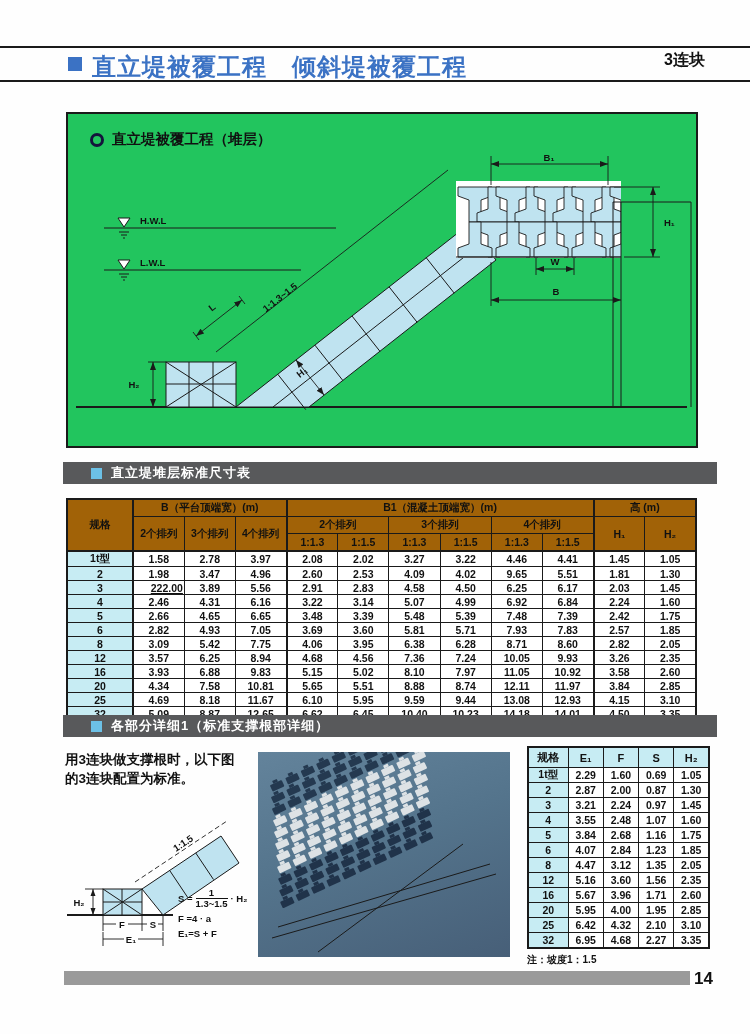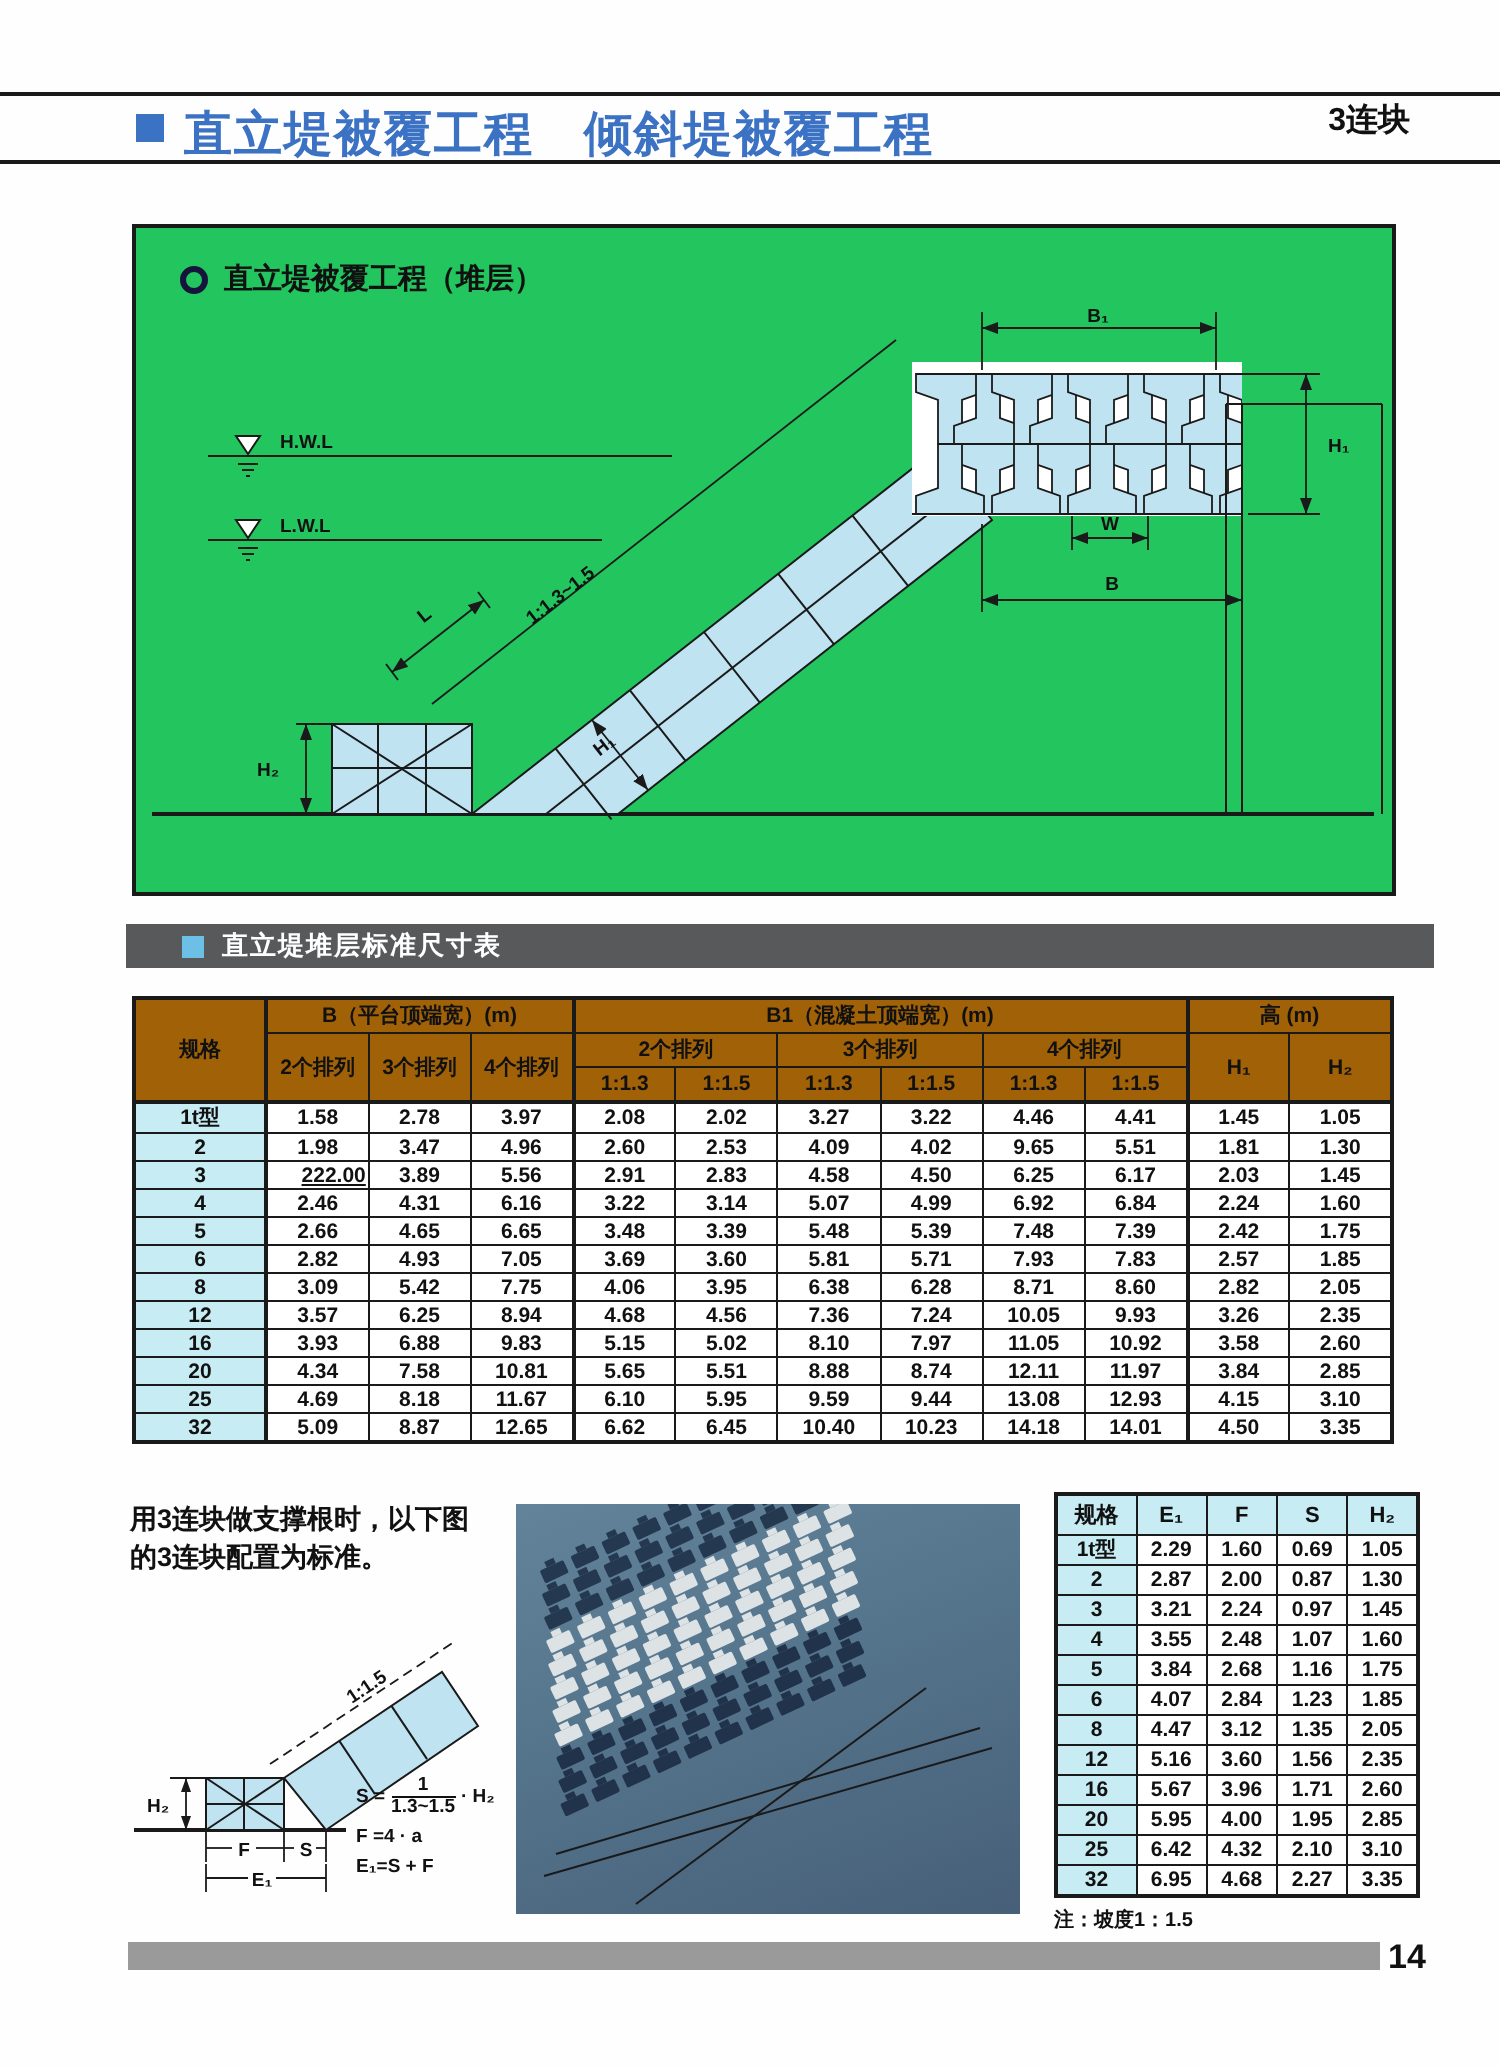--- a/index.html
+++ b/index.html
@@ -406,20 +406,24 @@
           <td>10.40</td>
           <td>10.23</td>
           <td>14.18</td>
           <td>14.01</td>
           <td class="bl">4.50</td>
           <td>3.35</td>
         </tr>
       </tbody>
   </table>
 
+  <div class="sbar" style="top:715px">
+    <span class="sq"></span>
+    <span class="st">各部分详细1（标准支撑根部详细）</span>
+  </div>
 
   <p class="desc">用3连块做支撑根时，以下图的3连块配置为标准。</p>
 
   <div class="mini">
     <svg width="180" height="150" viewBox="0 0 180 150">
       <defs>
         <marker id="ae2" markerWidth="8" markerHeight="7" refX="7" refY="2.5" orient="auto" markerUnits="userSpaceOnUse">
           <path d="M0,0 L7,2.5 L0,5 Z" fill="#1a1a1a"></path>
           </marker>
         <marker id="as2" markerWidth="8" markerHeight="7" refX="0" refY="2.5" orient="auto" markerUnits="userSpaceOnUse">

